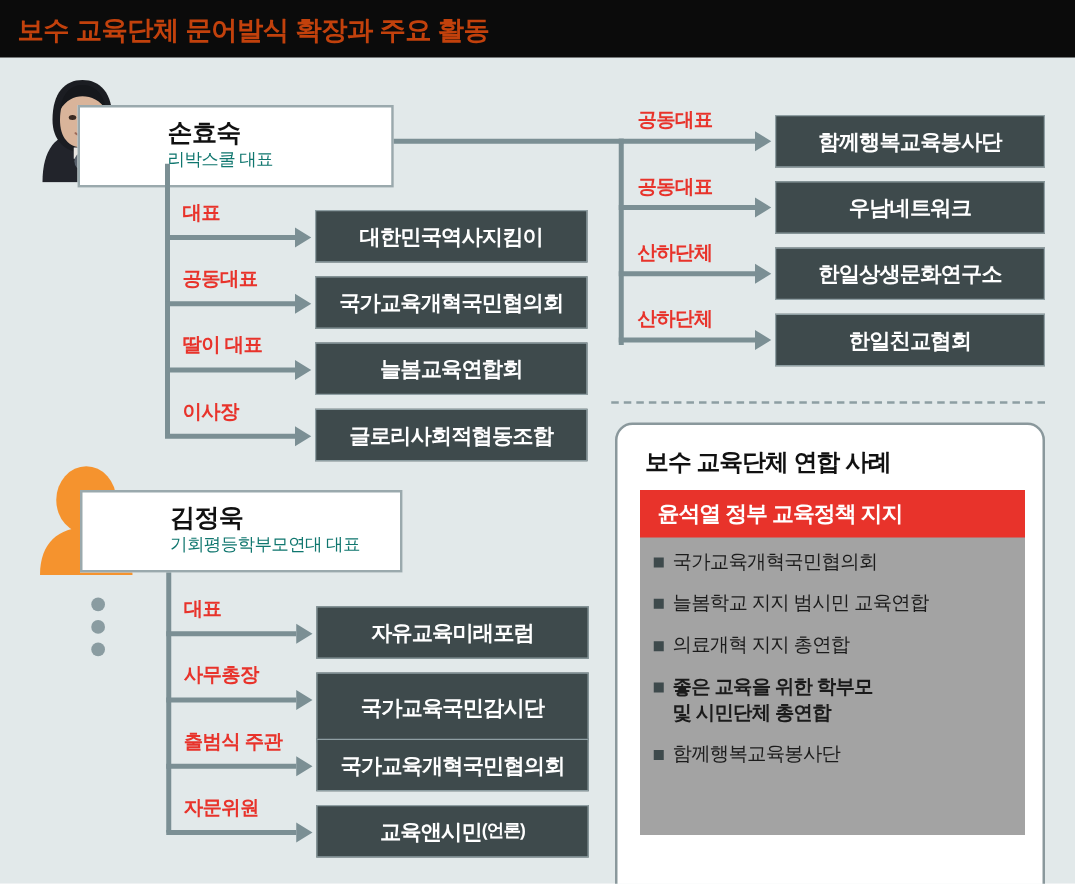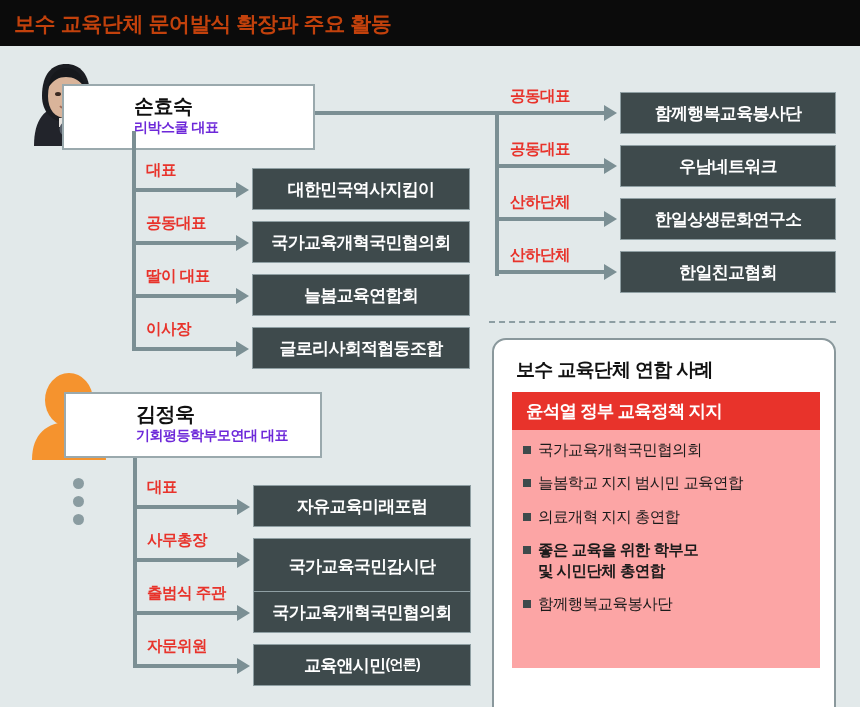--- a/index.html
+++ b/index.html
@@ -47,22 +47,22 @@
     position: absolute;
     background: #ffffff;
     border: 2px solid #9aa9ad;
     height: 66px;
   }
   .person-name {
     position: absolute; font-size: 20px; font-weight: bold;
     color: #111111; letter-spacing: -0.5px; white-space: nowrap;
   }
   .person-role {
-    position: absolute; font-size: 14px; font-weight: bold;
-    color: #6d28d9; letter-spacing: -0.5px; white-space: nowrap;
+    position: absolute; font-size: 14px; font-weight: normal;
+    color: #0f766e; letter-spacing: -0.5px; white-space: nowrap;
   }
 
   
   .photo {
     position: absolute; left: 28px; top: 62px;
     width: 76px; height: 84px;
     overflow: hidden;
   }
   .photo svg { display: block; }
 
@@ -112,21 +112,21 @@
     border-radius: 14px;
   }
   .infotitle {
     position: absolute; left: 22px; top: 17px;
     font-size: 19px; font-weight: bold; color: #111111;
     letter-spacing: -0.7px; white-space: nowrap;
   }
   .infobody {
     position: absolute; left: 18px; top: 52px;
     width: 308px; height: 276px;
-    background: #fca5a5;
+    background: #a3a3a3;
   }
   .redbanner {
     position: absolute; left: 0px; top: 0px;
     width: 308px; height: 38px;
     background: #e8332b;
     display: flex; align-items: center;
   }
   .redbanner span {
     margin-left: 14px;
     color: #ffffff; font-size: 17.5px; font-weight: bold;

